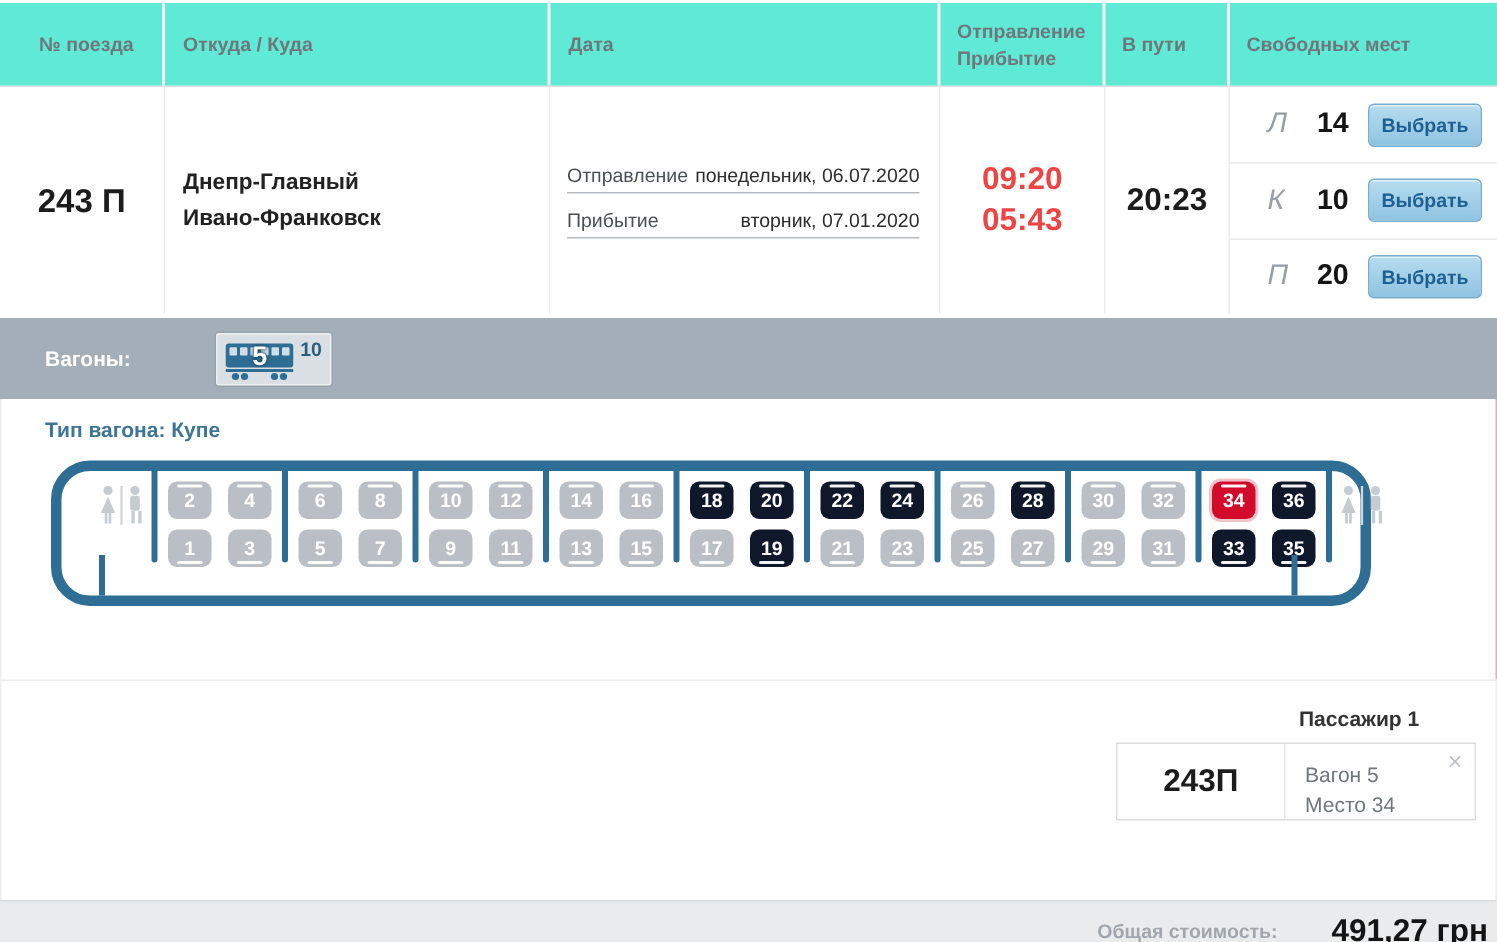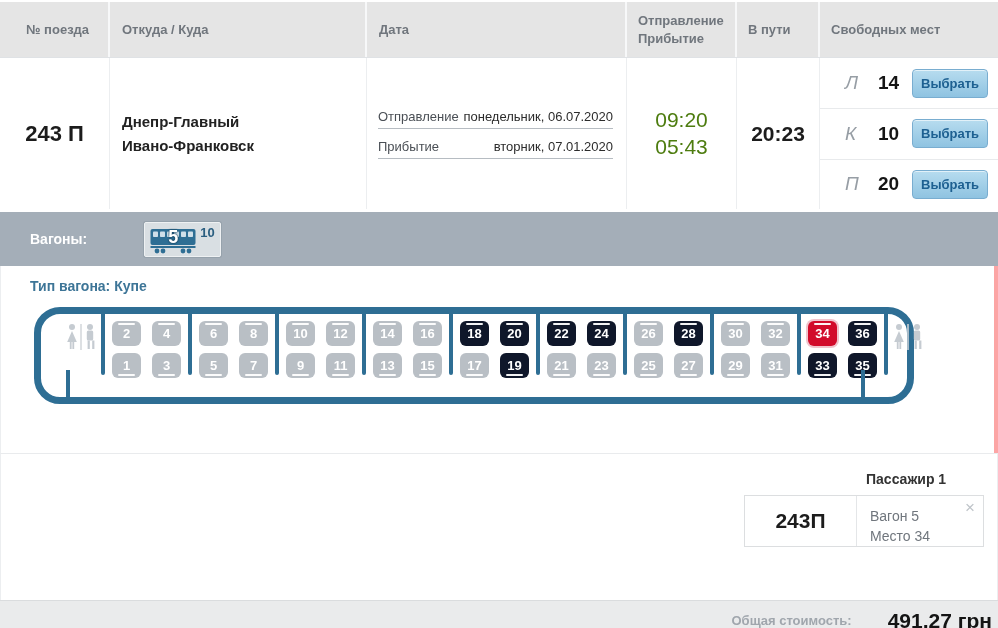--- a/index.html
+++ b/index.html
@@ -5,21 +5,21 @@
   * { box-sizing: border-box; margin: 0; padding: 0; }
   html,body { width: 998px; }
   body {
     font-family: "Liberation Sans", "DejaVu Sans", sans-serif;
     background: #fff; color: #222;
   }
   .page { width: 998px; height: 628px; overflow: hidden; background: #fff; padding-top: 2px; }
 
   
   .grid-row { display: grid; grid-template-columns: 110px 257px 260px 110px 83px 178px; }
-  .thead { height: 56px; background: #e5e5e5; border-bottom: 1px solid #dfe2e5; }
+  .thead { height: 56px; background: #5eead4; border-bottom: 1px solid #dfe2e5; }
   .thead .cell {
     display: flex; flex-direction: column; justify-content: center;
     padding-left: 26px; font-size: 13px; font-weight: 700; color: #70767d;
     border-right: 2px solid #f7f8f9; line-height: 1.35;
   }
   .thead .cell.c2, .thead .cell.c3 { padding-left: 12px; }
   .thead .cell.c4, .thead .cell.c5, .thead .cell.c6 { padding-left: 11px; }
   .thead .cell:last-child { border-right: none; }
 
   .tbody { height: 151px; background: #fff; }
@@ -30,21 +30,21 @@
   .route { flex-direction: column; justify-content: center; padding-left: 12px; font-size: 15px; font-weight: 700; color: #222; line-height: 1.55; }
 
   .dates { flex-direction: column; justify-content: center; padding: 0 13px 0 11px; }
   .date-line { display: flex; justify-content: space-between; align-items: baseline;
     border-bottom: 1px solid #b6bcc2; padding-bottom: 4px; font-size: 13px; color: #333; width: 100%; }
   .date-line + .date-line { margin-top: 10px; }
   .date-line .lbl { color: #4a4f55; }
   .date-line .val { color: #2c2c2c; }
 
   .times { flex-direction: column; align-items: center; justify-content: center;
-    font-size: 21px; font-weight: 400; color: #4d7c0f; line-height: 1.25; }
+    font-size: 21px; font-weight: 700; color: #ef4444; line-height: 1.25; }
   .duration { align-items: center; justify-content: center; font-size: 21px; font-weight: 700; color: #1c1c1c; }
 
   .seat-classes { flex-direction: column; }
   .sc-row { display: flex; align-items: center; height: 50.34px; padding: 0 10px 0 25px; }
   .sc-row + .sc-row { border-top: 1px solid #e8eaec; }
   .sc-code { font-size: 19px; font-style: italic; color: #979ea5; width: 20px; }
   .sc-count { font-size: 19px; font-weight: 700; color: #151515; width: 40px; text-align: right; margin-right: 13px; }
   .choose-btn {
     margin-left: auto; width: 84px; height: 29px; border-radius: 4px; cursor: pointer;
     background: linear-gradient(#b7dcef, #8fc3e1); border: 1px solid #79add0;
@@ -63,21 +63,21 @@
   }
   .wagon-icon-wrap { position: relative; width: 46px; height: 28px; }
   .wagon-num-overlay {
     position: absolute; left: 0; right: 0; top: 1px; text-align: center;
     color: #fff; font-size: 18px; font-weight: 700;
     text-shadow: 0 0 2px #17405c, 0 0 2px #17405c;
   }
   .wagon-free-badge { color: #2a5e80; font-weight: 700; font-size: 13px; margin-left: 4px; line-height: 1.1; }
 
   
-  .wagon-section { height: 187px; background: #fff; border-left: 1px solid #eceef0; border-right: 4px solid #fca5a5; padding-top: 12px; }
+  .wagon-section { height: 187px; background: #fff; border-left: 1px solid #eceef0; border-right: 1px solid #fca5a5; padding-top: 12px; }
   .wagon-type { padding-left: 29px; font-size: 14px; font-weight: 700; color: #3d7597; height: 18px; }
   .wagon {
     position: relative; width: 880px; height: 97px; margin: 11px 0 0 33px;
     border: 7px solid #2e6e94; border-radius: 26px; background: #fff;
   }
   .wagon-inner { display: flex; height: 100%; padding-left: 20px; align-items: flex-start; }
   .wc { margin-top: 9px; padding: 0 3px; flex: none; }
   .seats-strip { display: flex; align-items: flex-start; }
   .divider { width: 4px; height: 61px; background: #2e6e94; border-radius: 0 0 2px 2px; flex: none; }
   .comp { display: flex; gap: 11px; padding: 0 7px; margin-top: 7px; flex: none; }

